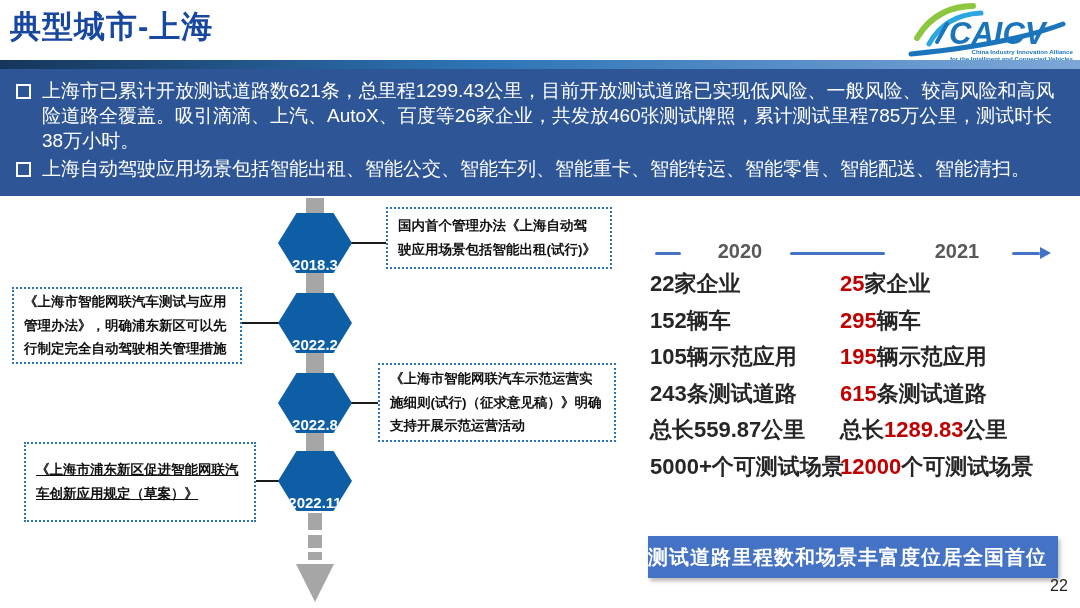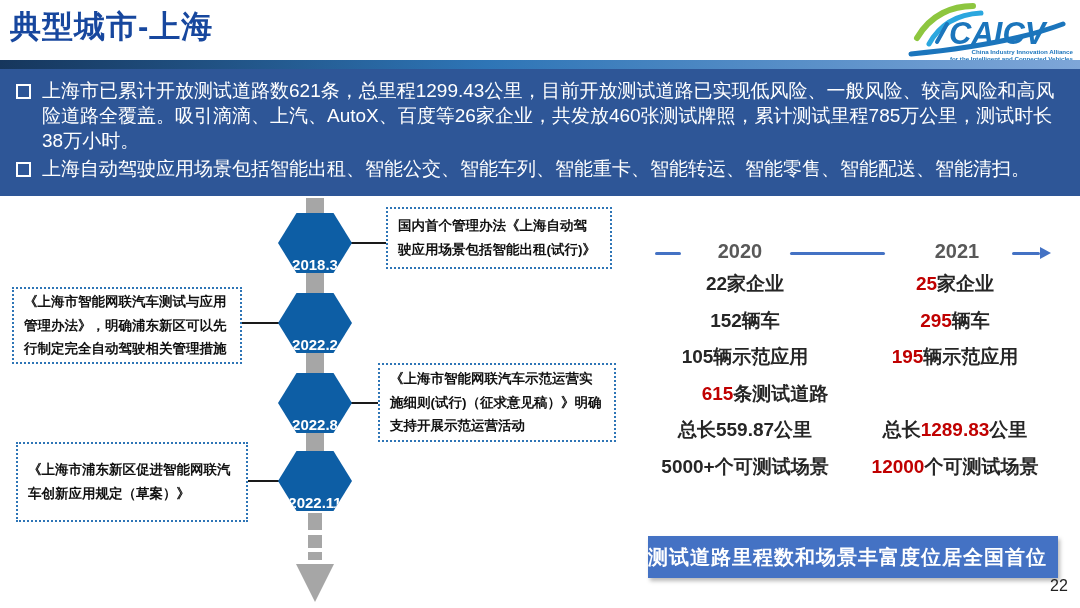--- a/index.html
+++ b/index.html
@@ -36,35 +36,35 @@
   .c1 { left:348px; top:242px; width:40px; }
   .c2 { left:240px; top:322px; width:40px; }
   .c3 { left:348px; top:402px; width:32px; }
   .c4 { left:242px; top:480px; width:38px; }
   .tl-box { position:absolute; border:2px dotted #2E75B6; box-sizing:border-box; background:#fff;
             font-size:13.5px; font-weight:bold; color:#111; line-height:1.75;
             display:flex; align-items:center; padding:4px 10px; }
   .box1 { left:386px; top:207px; width:226px; height:62px; }
   .box2 { left:12px;  top:287px; width:230px; height:77px; }
   .box3 { left:378px; top:363px; width:238px; height:79px; }
-  .box4 { left:16px;  top:442px; width:232px; height:80px; }
+  .box4 { left:24px;  top:442px; width:232px; height:80px;text-decoration:underline; }
   
   .cmp-header { position:absolute; left:650px; top:240px; width:410px; height:28px; }
   .hdr-dash { position:absolute; left:5px; top:12px; width:26px; height:3px; background:#4472C4; border-radius:2px; }
   .hdr-year { position:absolute; top:0; width:90px; text-align:center; font-size:20px; font-weight:bold; color:#595959; }
   .y-left  { left:45px; }
   .y-right { left:262px; }
   .hdr-line { position:absolute; left:140px; top:12px; width:95px; height:3px; background:#4472C4; border-radius:2px; }
   .hdr-arrow-line { position:absolute; left:362px; top:12px; width:28px; height:3px; background:#4472C4; border-radius:2px; }
   .hdr-arrow-head { position:absolute; left:390px; top:7px; width:0; height:0;
                     border-top:6.5px solid transparent; border-bottom:6.5px solid transparent;
                     border-left:11px solid #4472C4; }
   .cmp-rows { position:absolute; left:650px; top:266px; width:420px; }
   .cmp-row  { display:flex; height:36.5px; align-items:center; }
-  .cmp-cell { font-size:19px; font-weight:bold; color:#262626; text-align:center; white-space:nowrap; }
+  .cmp-cell { font-size:22px; font-weight:bold; color:#262626; white-space:nowrap; }
   .cell-l { width:190px; }
   .cell-r { width:230px; }
   .num-red { color:#C00000; }
   
   .footer-banner { position:absolute; left:648px; top:536px; width:410px; height:42px; background:#4472C4;
                    color:#fff; font-size:20px; font-weight:bold; letter-spacing:1px;
                    display:flex; align-items:center; justify-content:flex-start;
                    box-shadow:2px 3px 4px rgba(0,0,0,0.28); }
   .page-num { position:absolute; left:1050px; top:577px; font-size:16px; color:#222; }
 </style>
@@ -151,20 +151,21 @@
     </div>
     <div class="cmp-row">
       <div class="cmp-cell cell-l"><span></span><span>152</span><span>辆车</span></div>
       <div class="cmp-cell cell-r"><span></span><span class="num-red">295</span><span>辆车</span></div>
     </div>
     <div class="cmp-row">
       <div class="cmp-cell cell-l"><span></span><span>105</span><span>辆示范应用</span></div>
       <div class="cmp-cell cell-r"><span></span><span class="num-red">195</span><span>辆示范应用</span></div>
     </div>
     <div class="cmp-row">
+      <div class="cmp-cell cell-l"><span></span><span>243</span><span>条测试道路</span></div>
       <div class="cmp-cell cell-r"><span></span><span class="num-red">615</span><span>条测试道路</span></div>
     </div>
     <div class="cmp-row">
       <div class="cmp-cell cell-l"><span>总长</span><span>559.87</span><span>公里</span></div>
       <div class="cmp-cell cell-r"><span>总长</span><span class="num-red">1289.83</span><span>公里</span></div>
     </div>
     <div class="cmp-row">
       <div class="cmp-cell cell-l"><span></span><span>5000+</span><span>个可测试场景</span></div>
       <div class="cmp-cell cell-r"><span></span><span class="num-red">12000</span><span>个可测试场景</span></div>
     </div>

